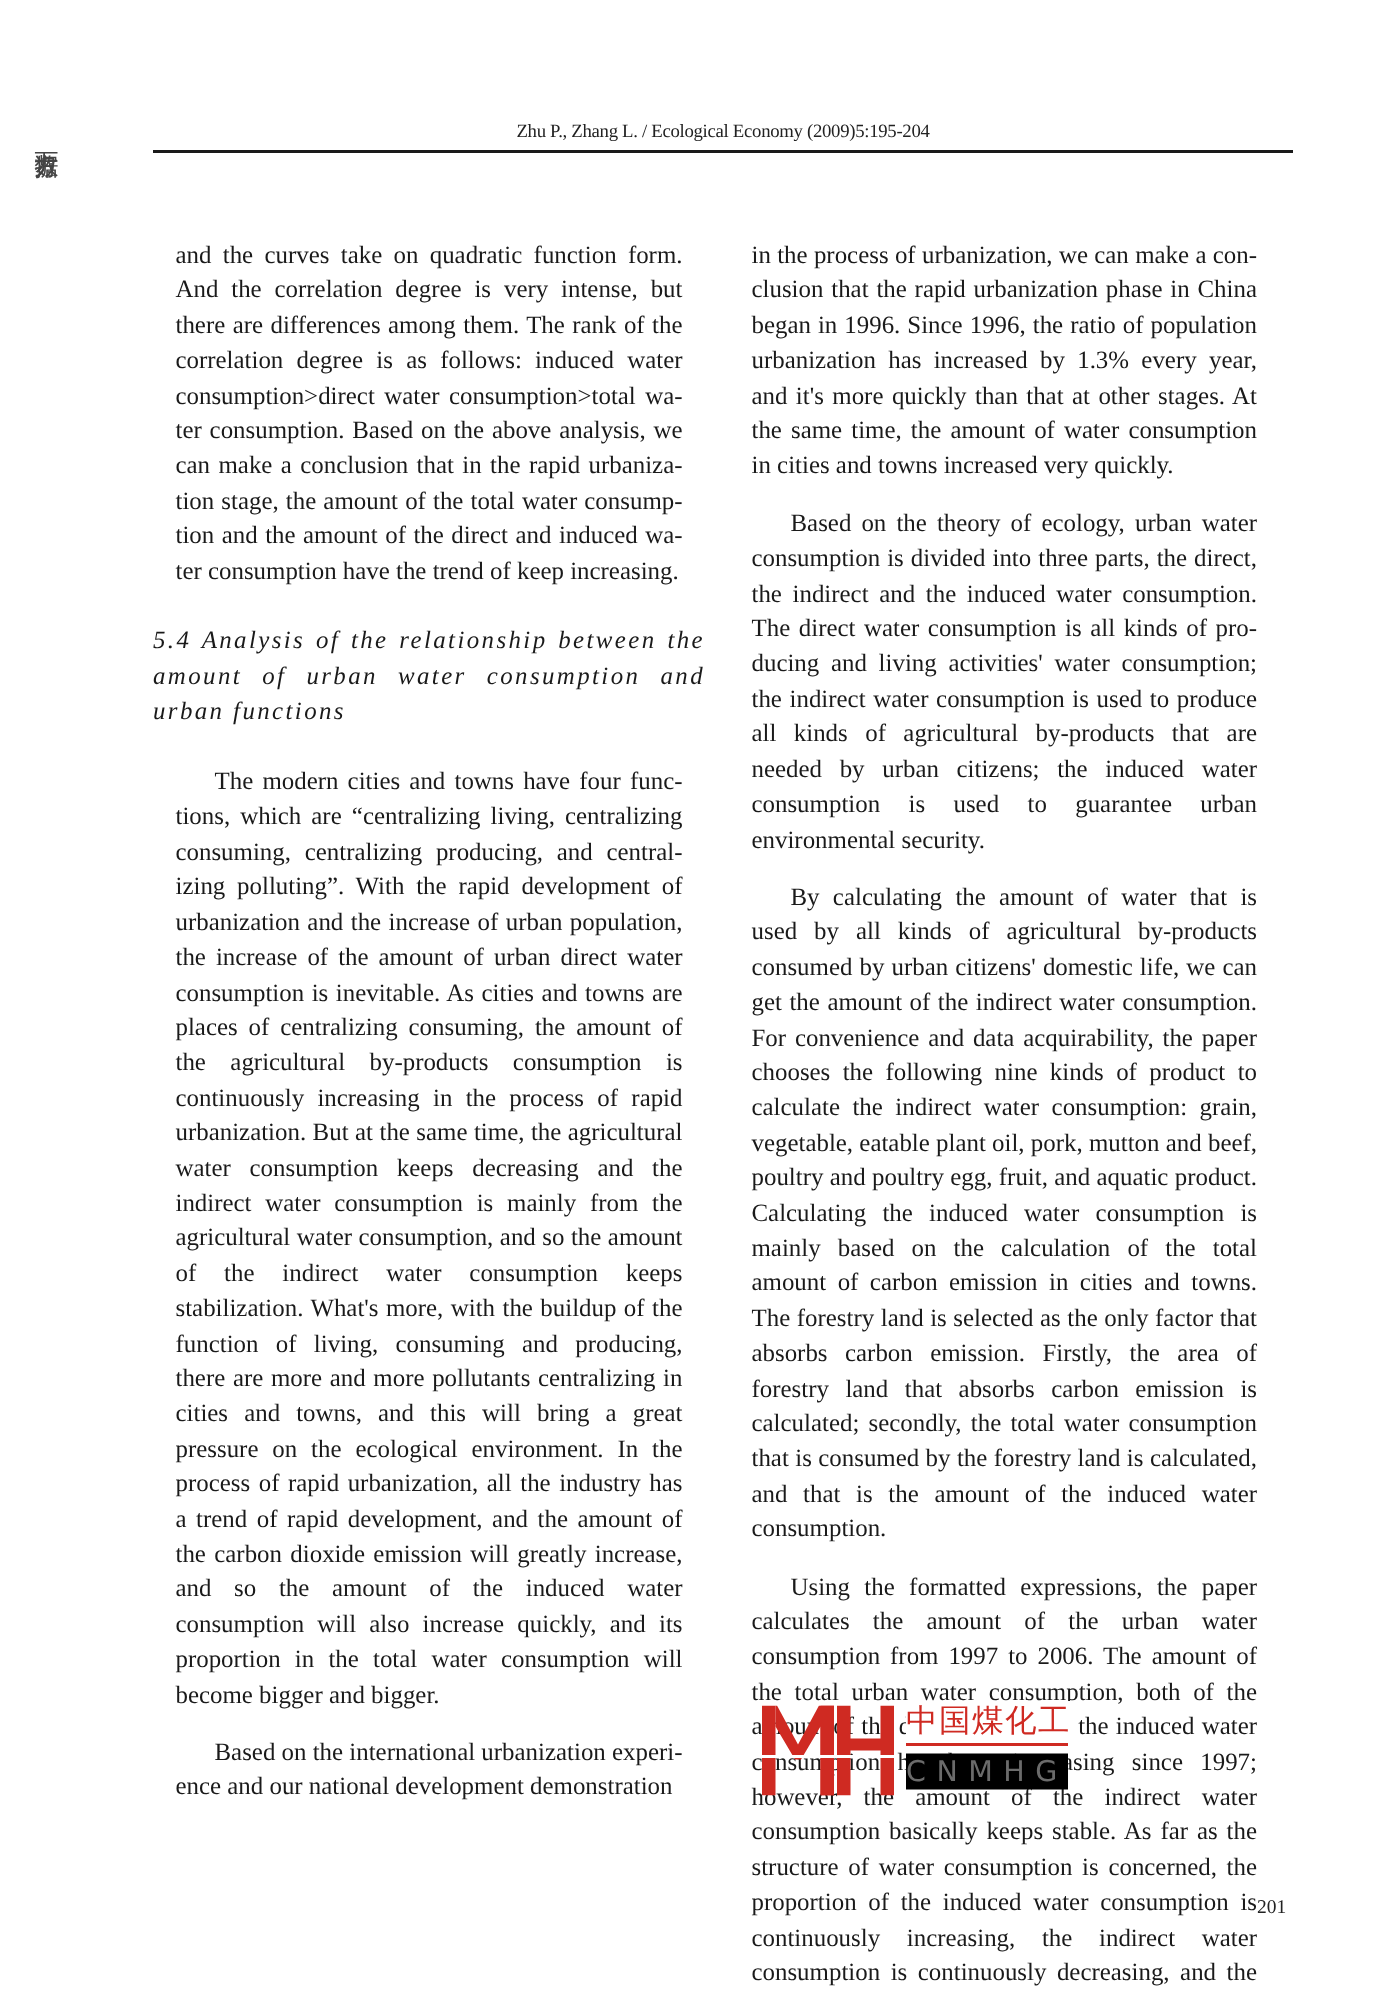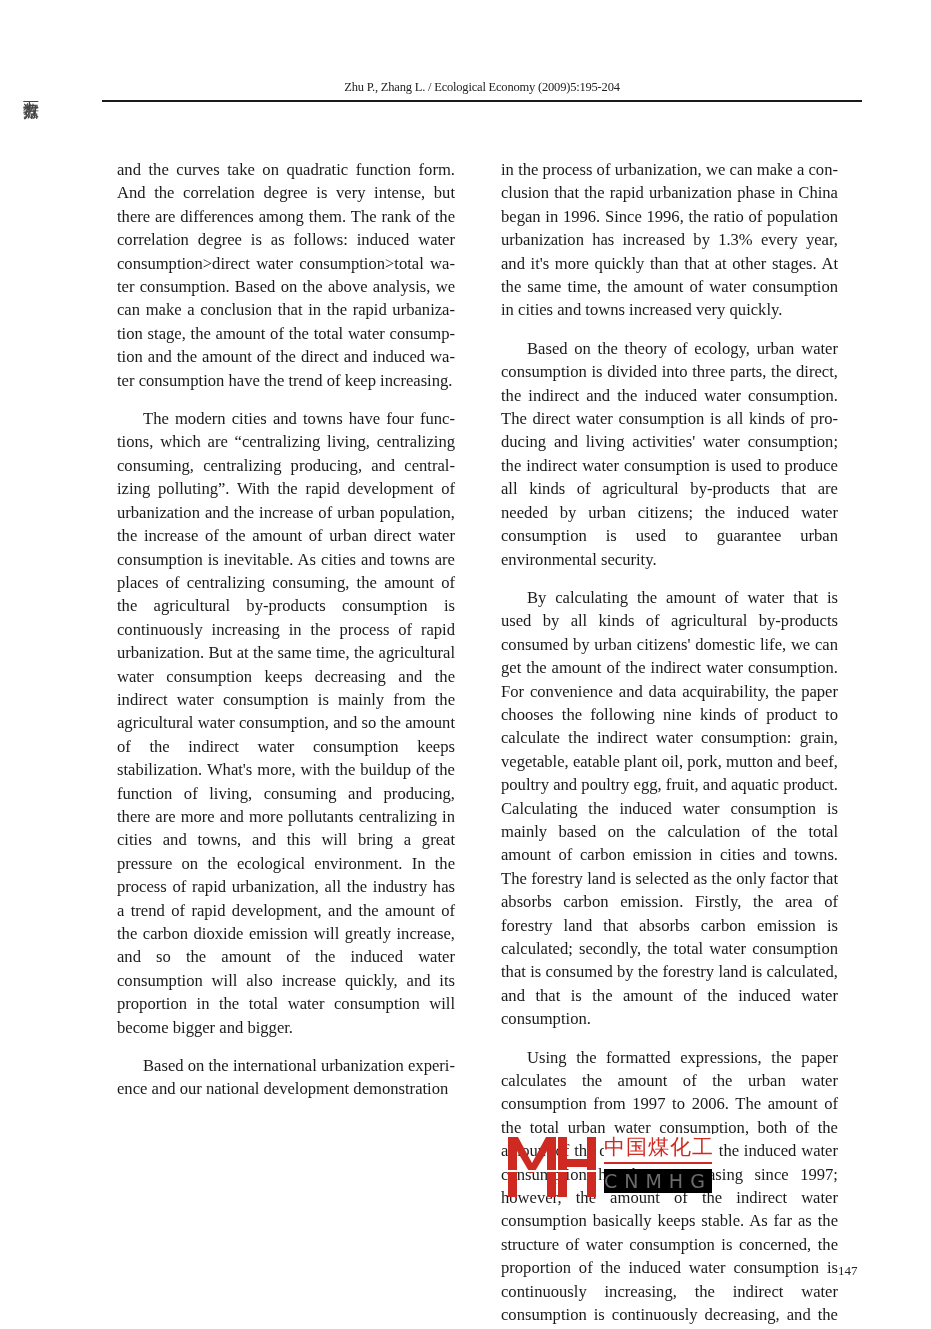--- a/index.html
+++ b/index.html
@@ -127,20 +127,21 @@
 </head>
 <body>
 
 <div class="side-watermark">万方数据</div>
 
 <div class="running-head">Zhu P., Zhang L. / Ecological Economy (2009)5:195-204</div>
 <div class="head-rule"></div>
 
 <div class="col col-left">
   <p>and the curves take on quadratic function form. And the correlation degree is very intense, but there are differences among them. The rank of the correlation degree is as follows: induced water consumption&gt;direct water consumption&gt;total wa­ter consumption. Based on the above analysis, we can make a conclusion that in the rapid urbaniza­tion stage, the amount of the total water consump­tion and the amount of the direct and induced wa­ter consumption have the trend of keep increasing.</p>
+  <p class="section-heading">5.4 Analysis of the relationship between the amount of urban water consumption and urban functions</p>
   <p class="indent">The modern cities and towns have four func­tions, which are “centralizing living, centralizing consuming, centralizing producing, and central­izing polluting”. With the rapid development of urbanization and the increase of urban population, the increase of the amount of urban direct water consumption is inevitable. As cities and towns are places of centralizing consuming, the amount of the agricultural by-products consumption is continuously increasing in the process of rapid urbanization. But at the same time, the agricul­tural water consumption keeps decreasing and the indirect water consumption is mainly from the agricultural water consumption, and so the amount of the indirect water consumption keeps stabilization. What's more, with the buildup of the function of living, consuming and producing, there are more and more pollutants centralizing in cit­ies and towns, and this will bring a great pressure on the ecological environment. In the process of rapid urbanization, all the industry has a trend of rapid development, and the amount of the carbon dioxide emission will greatly increase, and so the amount of the induced water consumption will also increase quickly, and its proportion in the total water consumption will become bigger and bigger.</p>
   <p class="indent">Based on the international urbanization experi­ence and our national development demonstration</p>
 </div>
 
 <div class="col col-right">
   <p>in the process of urbanization, we can make a con­clusion that the rapid urbanization phase in China began in 1996. Since 1996, the ratio of population urbanization has increased by 1.3% every year, and it's more quickly than that at other stages. At the same time, the amount of water consumption in cities and towns increased very quickly.</p>
   <p class="indent">Based on the theory of ecology, urban water consumption is divided into three parts, the direct, the indirect and the induced water consumption. The direct water consumption is all kinds of pro­ducing and living activities' water consumption; the indirect water consumption is used to produce all kinds of agricultural by-products that are needed by urban citizens; the induced water consumption is used to guarantee urban environmental security.</p>
   <p class="indent">By calculating the amount of water that is used by all kinds of agricultural by-products consumed by urban citizens' domestic life, we can get the amount of the indirect water consumption. For con­venience and data acquirability, the paper chooses the following nine kinds of product to calculate the indirect water consumption: grain, vegetable, eat­able plant oil, pork, mutton and beef, poultry and poultry egg, fruit, and aquatic product. Calculating the induced water consumption is mainly based on the calculation of the total amount of carbon emis­sion in cities and towns. The forestry land is select­ed as the only factor that absorbs carbon emission. Firstly, the area of forestry land that absorbs carbon emission is calculated; secondly, the total water consumption that is consumed by the forestry land is calculated, and that is the amount of the induced water consumption.</p>
   <p class="indent">Using the formatted expressions, the paper cal­culates the amount of the urban water consumption from 1997 to 2006. The amount of the total urban water consumption, both of the amount of the di­rect and that of the induced water consumption has been increasing since 1997; however, the amount of the indirect water consumption basically keeps stable. As far as the structure of water consump­tion is concerned, the proportion of the induced water consumption is continuously increasing, the indirect water consumption is continuously decreasing, and the direct water consumption</p>
 </div>
@@ -156,13 +157,13 @@
     <rect x="79" y="0" width="9" height="60" fill="#cf2a22"></rect>
     <rect x="50" y="22" width="38" height="8" fill="#cf2a22"></rect>
 
     <rect x="0" y="33" width="88" height="2" fill="#ffffff"></rect>
   </svg>
   <div class="logo-cn">中国煤化工</div>
   <div class="logo-line"></div>
   <div class="logo-en">CNMHG</div>
 </div>
 
-<div class="page-number">147</div>
+<div class="page-number">201</div>
 
 </body></html>

